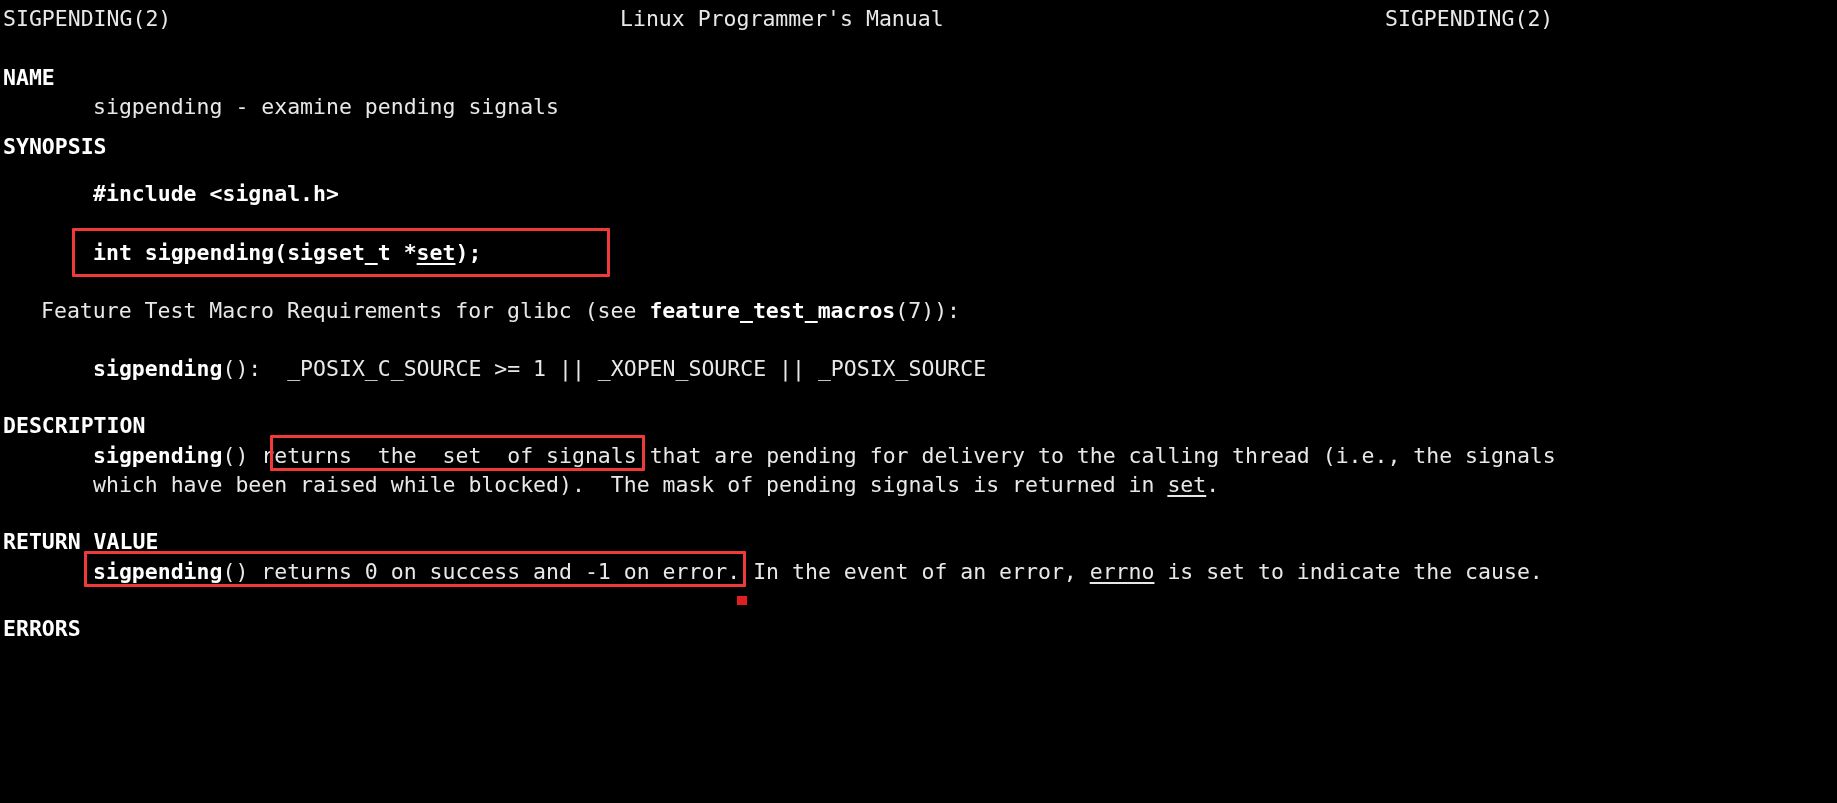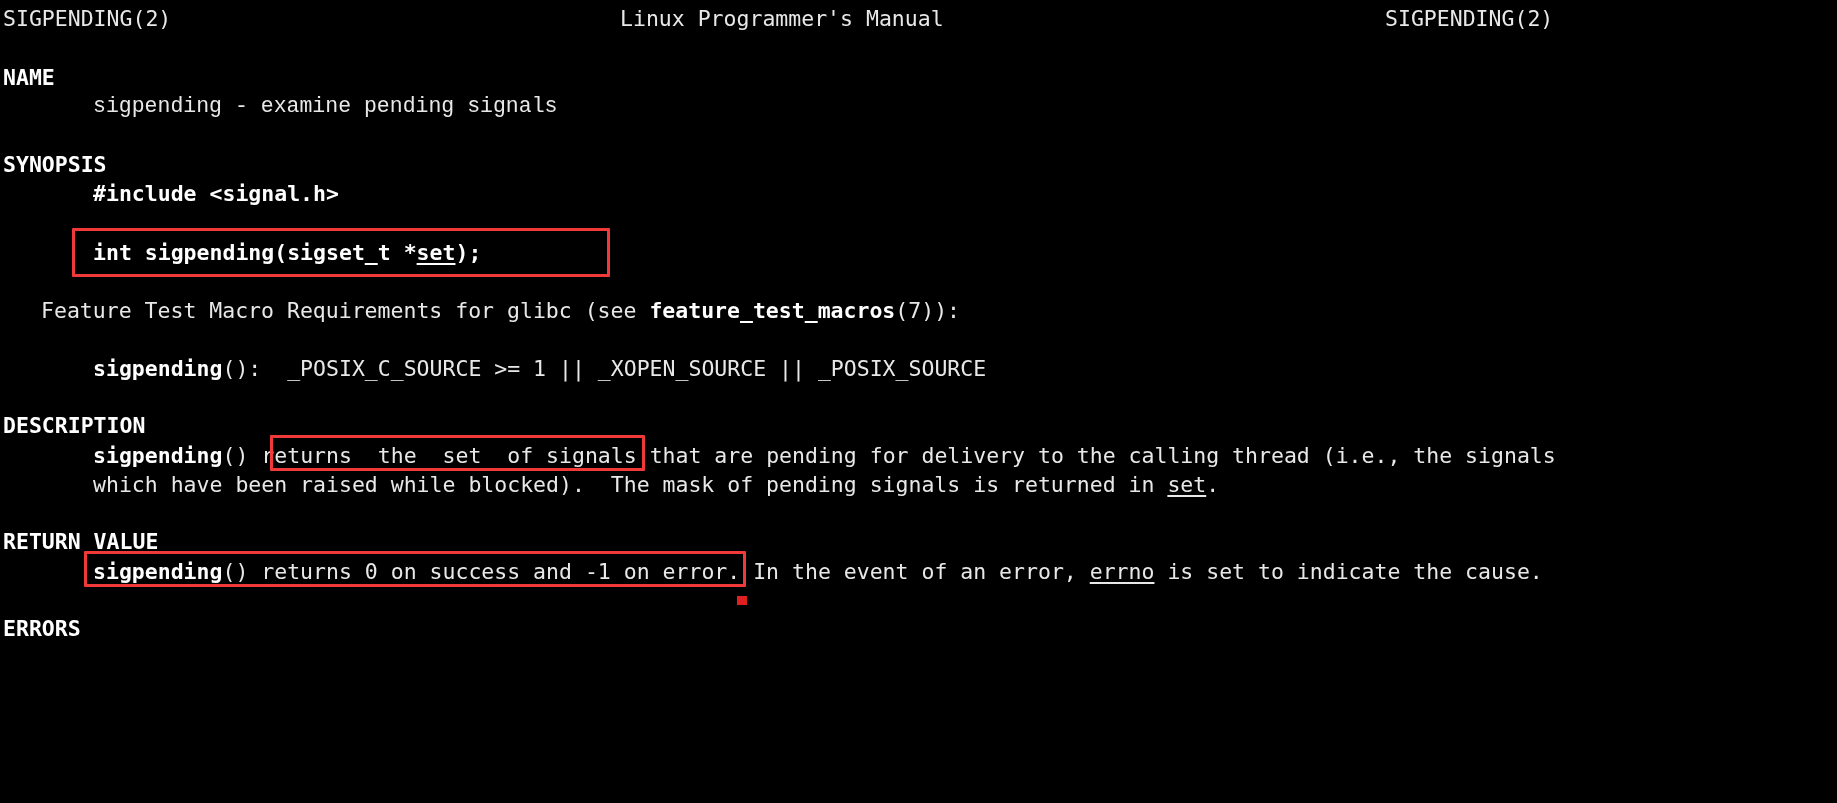--- a/index.html
+++ b/index.html
@@ -59,23 +59,23 @@
 </head>
 <body>
 
 <div class="term">
 
   <div class="line" style="top:4px; left:3px;"><span>SIGPENDING(2)</span></div>
   <div class="line" style="top:4px; left:620px;"><span>Linux Programmer's Manual</span></div>
   <div class="line" style="top:4px; left:1385px;"><span>SIGPENDING(2)</span></div>
 
   <div class="line b" style="top:63px; left:3px;"><span>NAME</span></div>
-  <div class="line" style="top:92px; left:93px;font-family:Liberation Mono, monospace;"><span>sigpending - examine pending signals</span></div>
+  <div class="line" style="top:92px; left:93px;"><span>sigpending - examine pending signals</span></div>
 
-  <div class="line b" style="top:150px; left:3px;"><span>SYNOPSIS</span></div>
+  <div class="line b" style="top:132px; left:3px;"><span>SYNOPSIS</span></div>
   <div class="line b" style="top:238px; left:93px;"><span>int sigpending(sigset_t *</span><span class="u">set</span><span>);</span></div>
 
   <div class="line b" style="top:179px; left:93px;"><span>#include &lt;signal.h&gt;</span></div>
 
   <div class="line" style="top:296px; left:41px;text-align:right;"><span>Feature Test Macro Requirements for glibc (see </span><span class="b">feature_test_macros</span><span>(7)):</span></div>
 
   <div class="line" style="top:354px; left:93px;"><span class="b">sigpending</span><span>():  _POSIX_C_SOURCE &gt;= 1 || _XOPEN_SOURCE || _POSIX_SOURCE</span></div>
 
   <div class="line b" style="top:411px; left:3px;text-align:right;"><span>DESCRIPTION</span></div>
 

